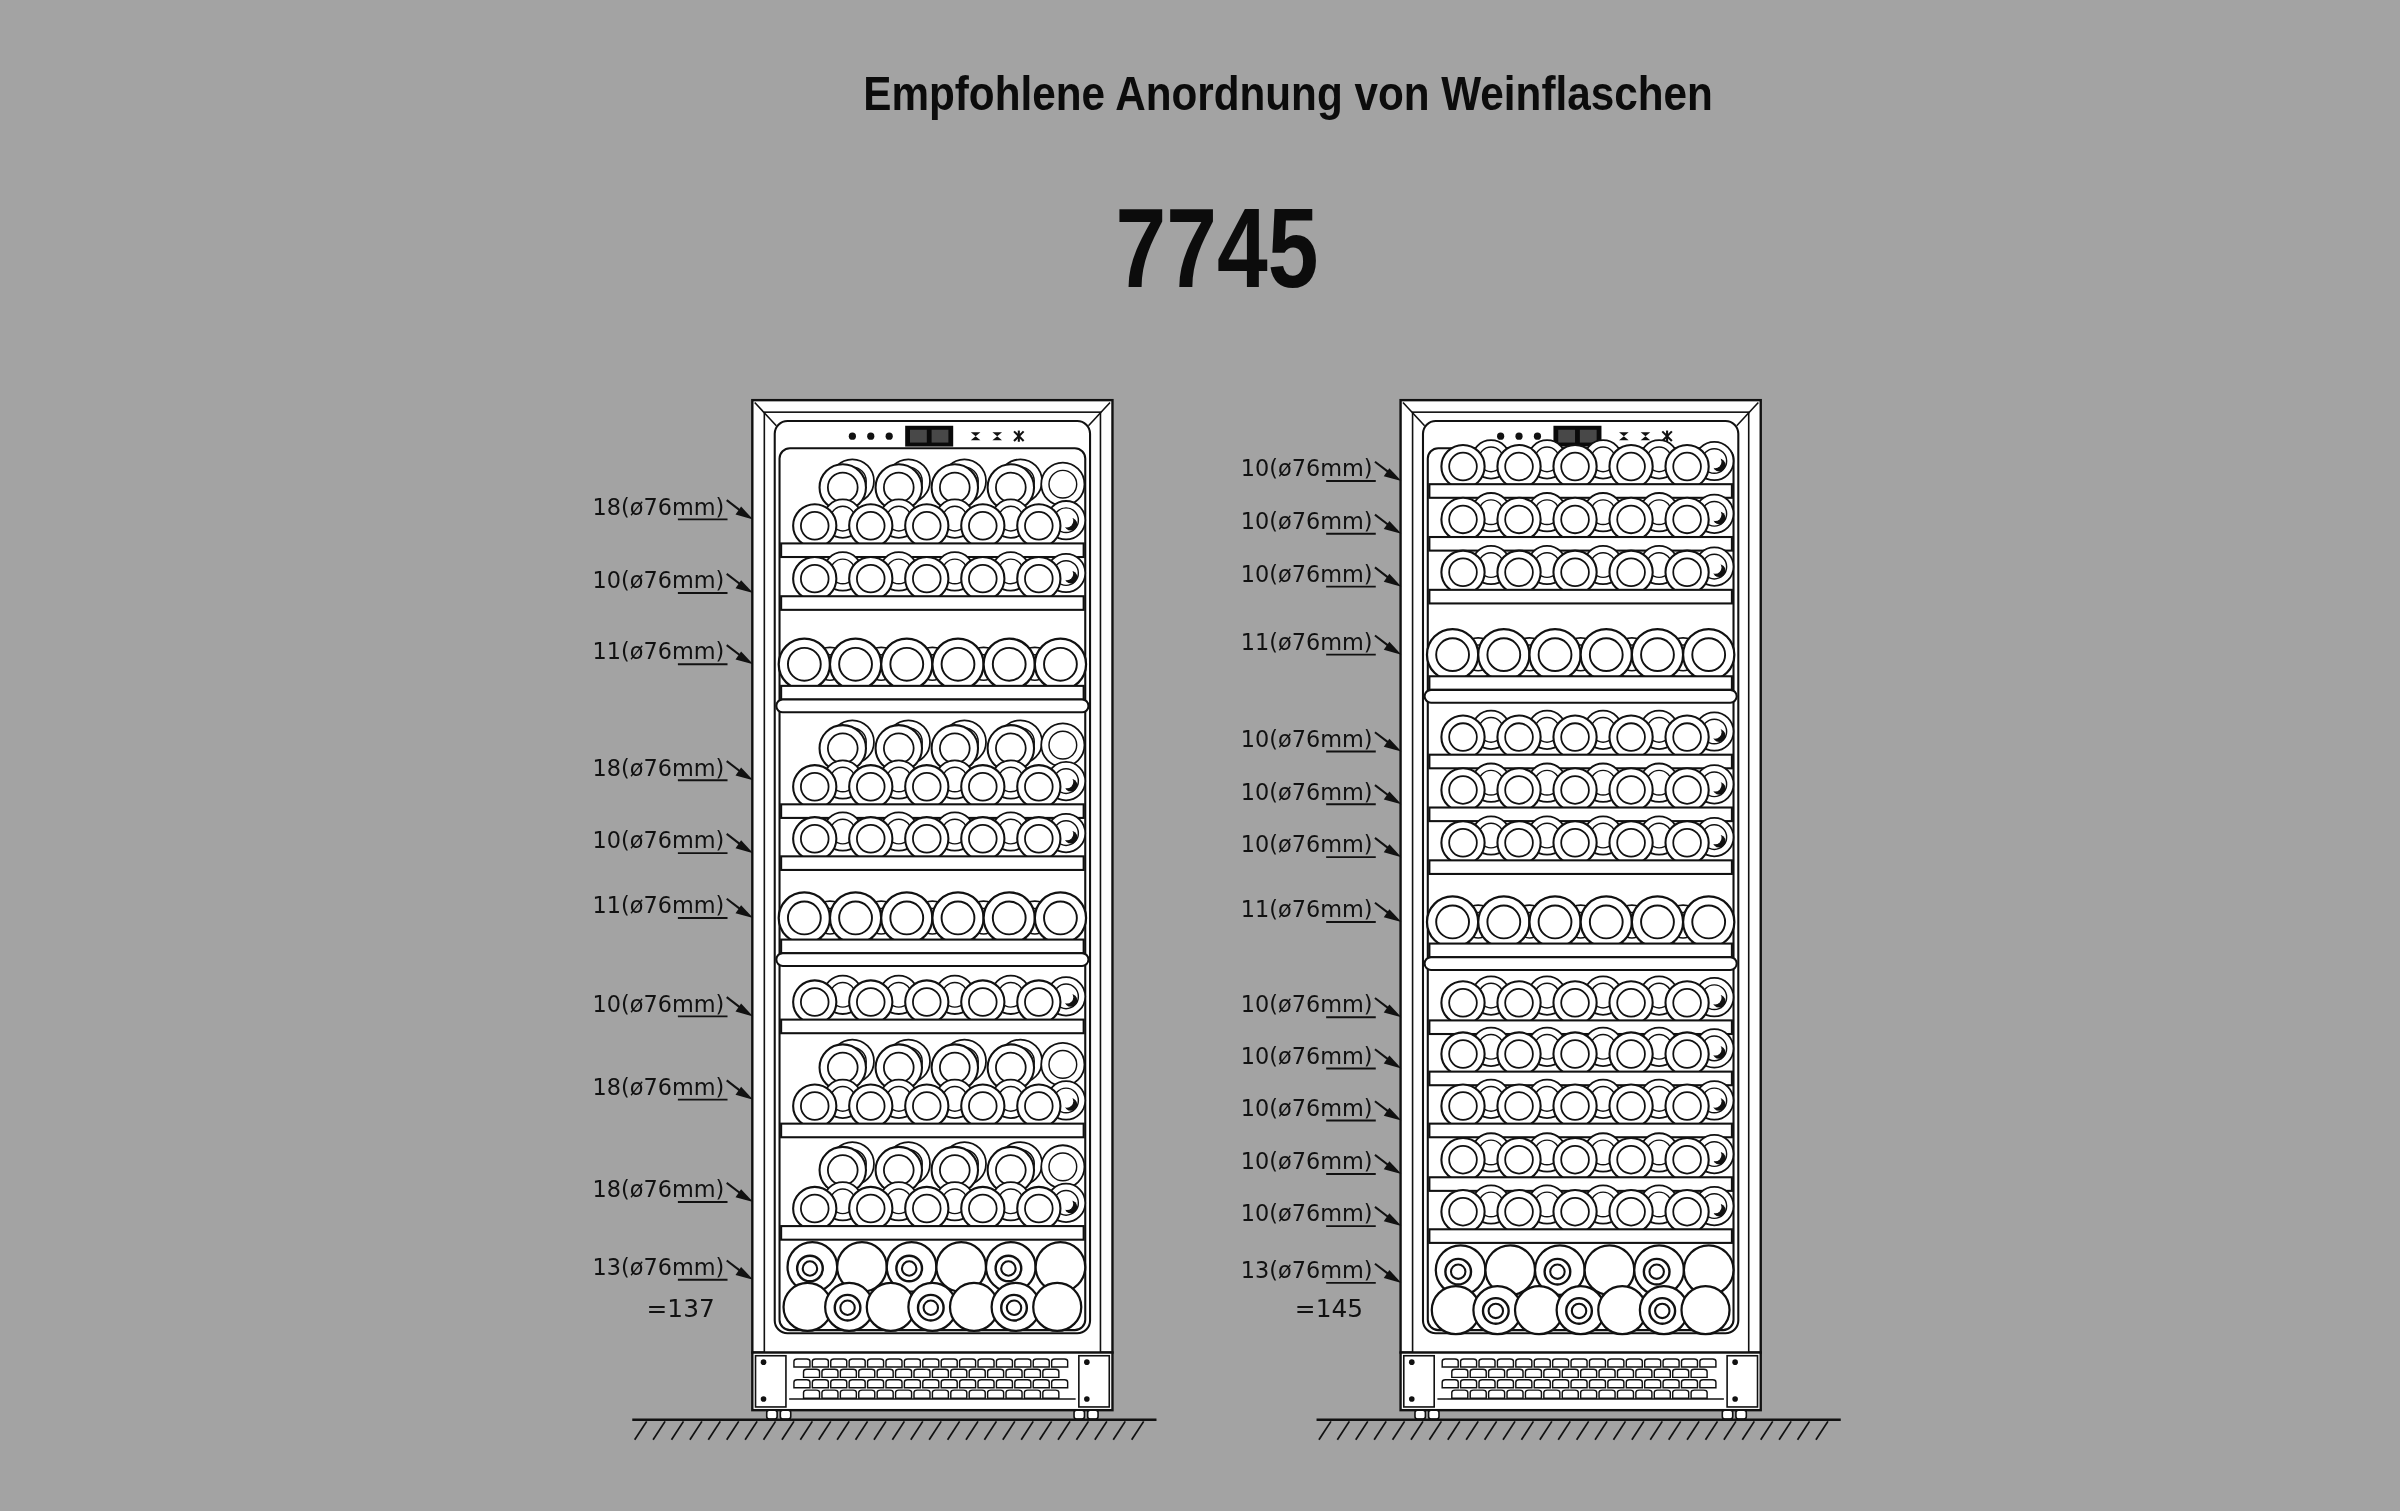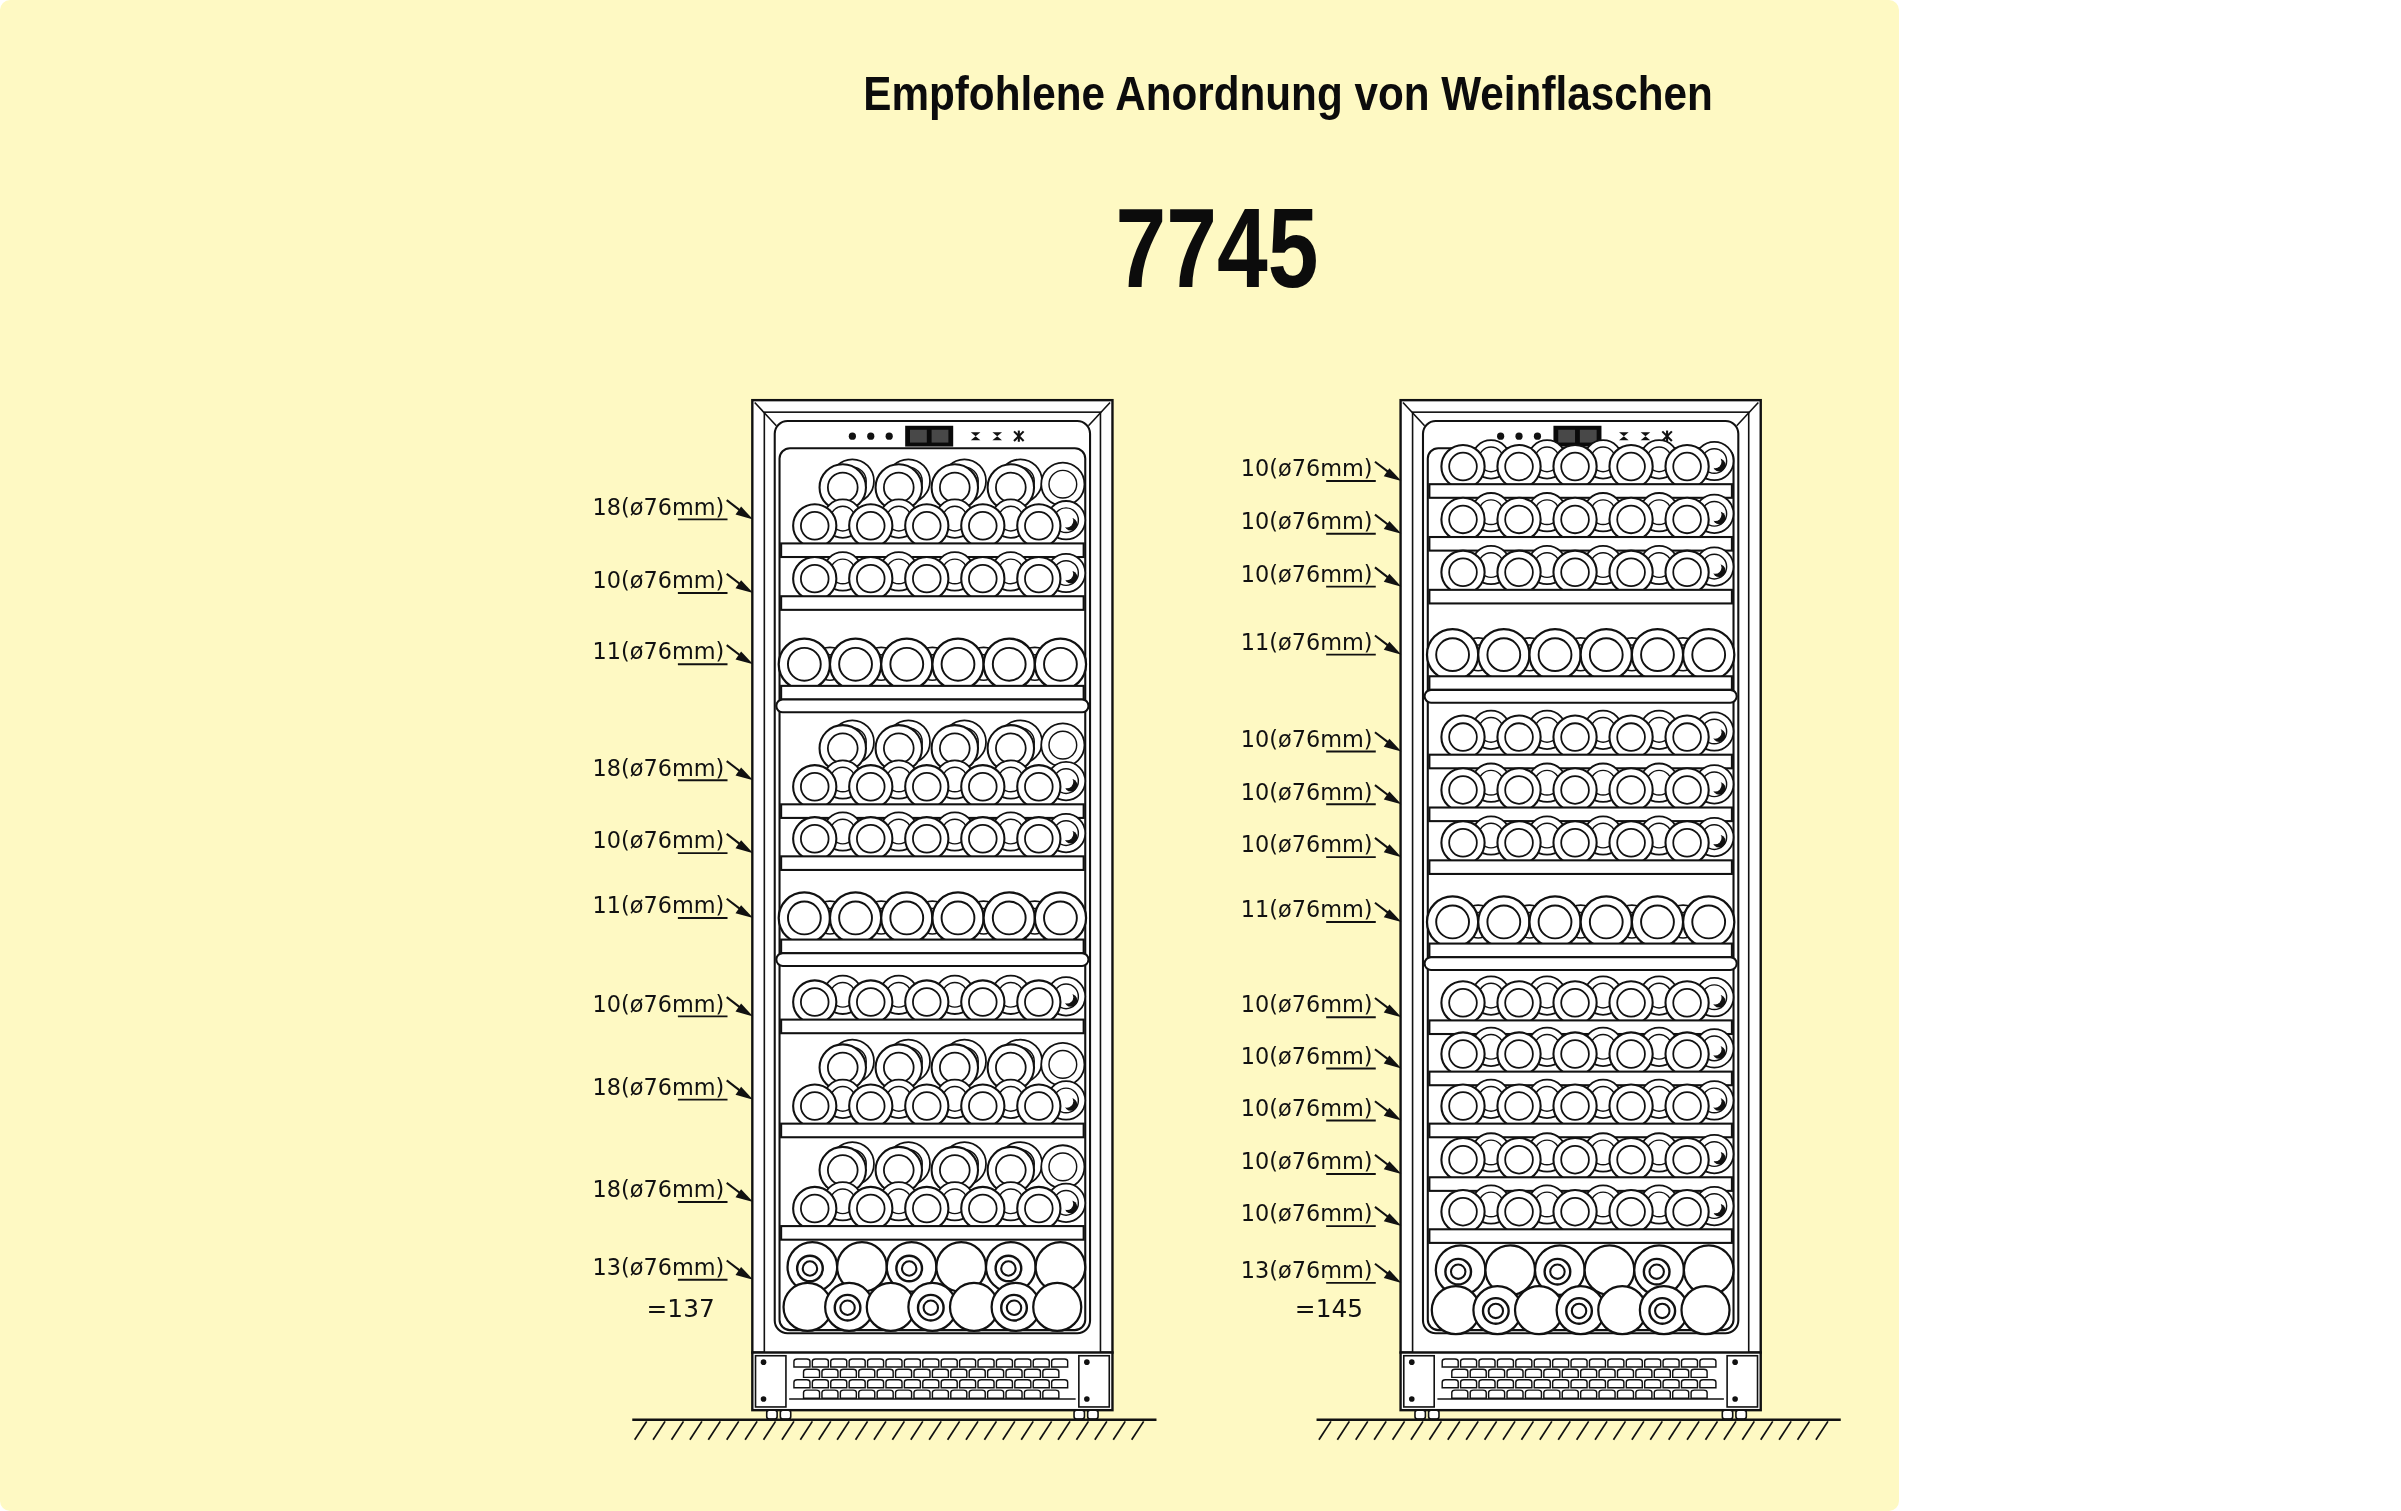--- a/index.html
+++ b/index.html
@@ -1,17 +1,17 @@
 <!DOCTYPE html>
 <html style="font-size:12.8px"><head>
 <meta charset="utf-8">
 <style>
   html,body{margin:0;padding:0;background:#ffffff;}
-  .canvas{position:relative;width:1899px;height:1511px;background:#fef9c3;overflow:hidden;
-          font-family:"Liberation Sans",sans-serif;border-radius:10px;}
+  .canvas{position:relative;width:2400px;height:1511px;background:#a3a3a3;overflow:hidden;
+          font-family:"Liberation Sans",sans-serif;}
   .title{position:absolute;top:66px;left:1288px;transform:translateX(-50%) scaleX(0.88);
          font-size:48px;font-weight:bold;color:#0c0c0c;white-space:nowrap;letter-spacing:0px;}
   .model{position:absolute;top:191px;left:1217px;transform:translateX(-50%) scaleX(0.80);
          font-size:114px;font-weight:bold;color:#0c0c0c;white-space:nowrap;line-height:1;}
   svg text{font-family:"DejaVu Sans","Liberation Sans",sans-serif;}
 </style>
 </head>
 <body>
 
 <div class="canvas">

